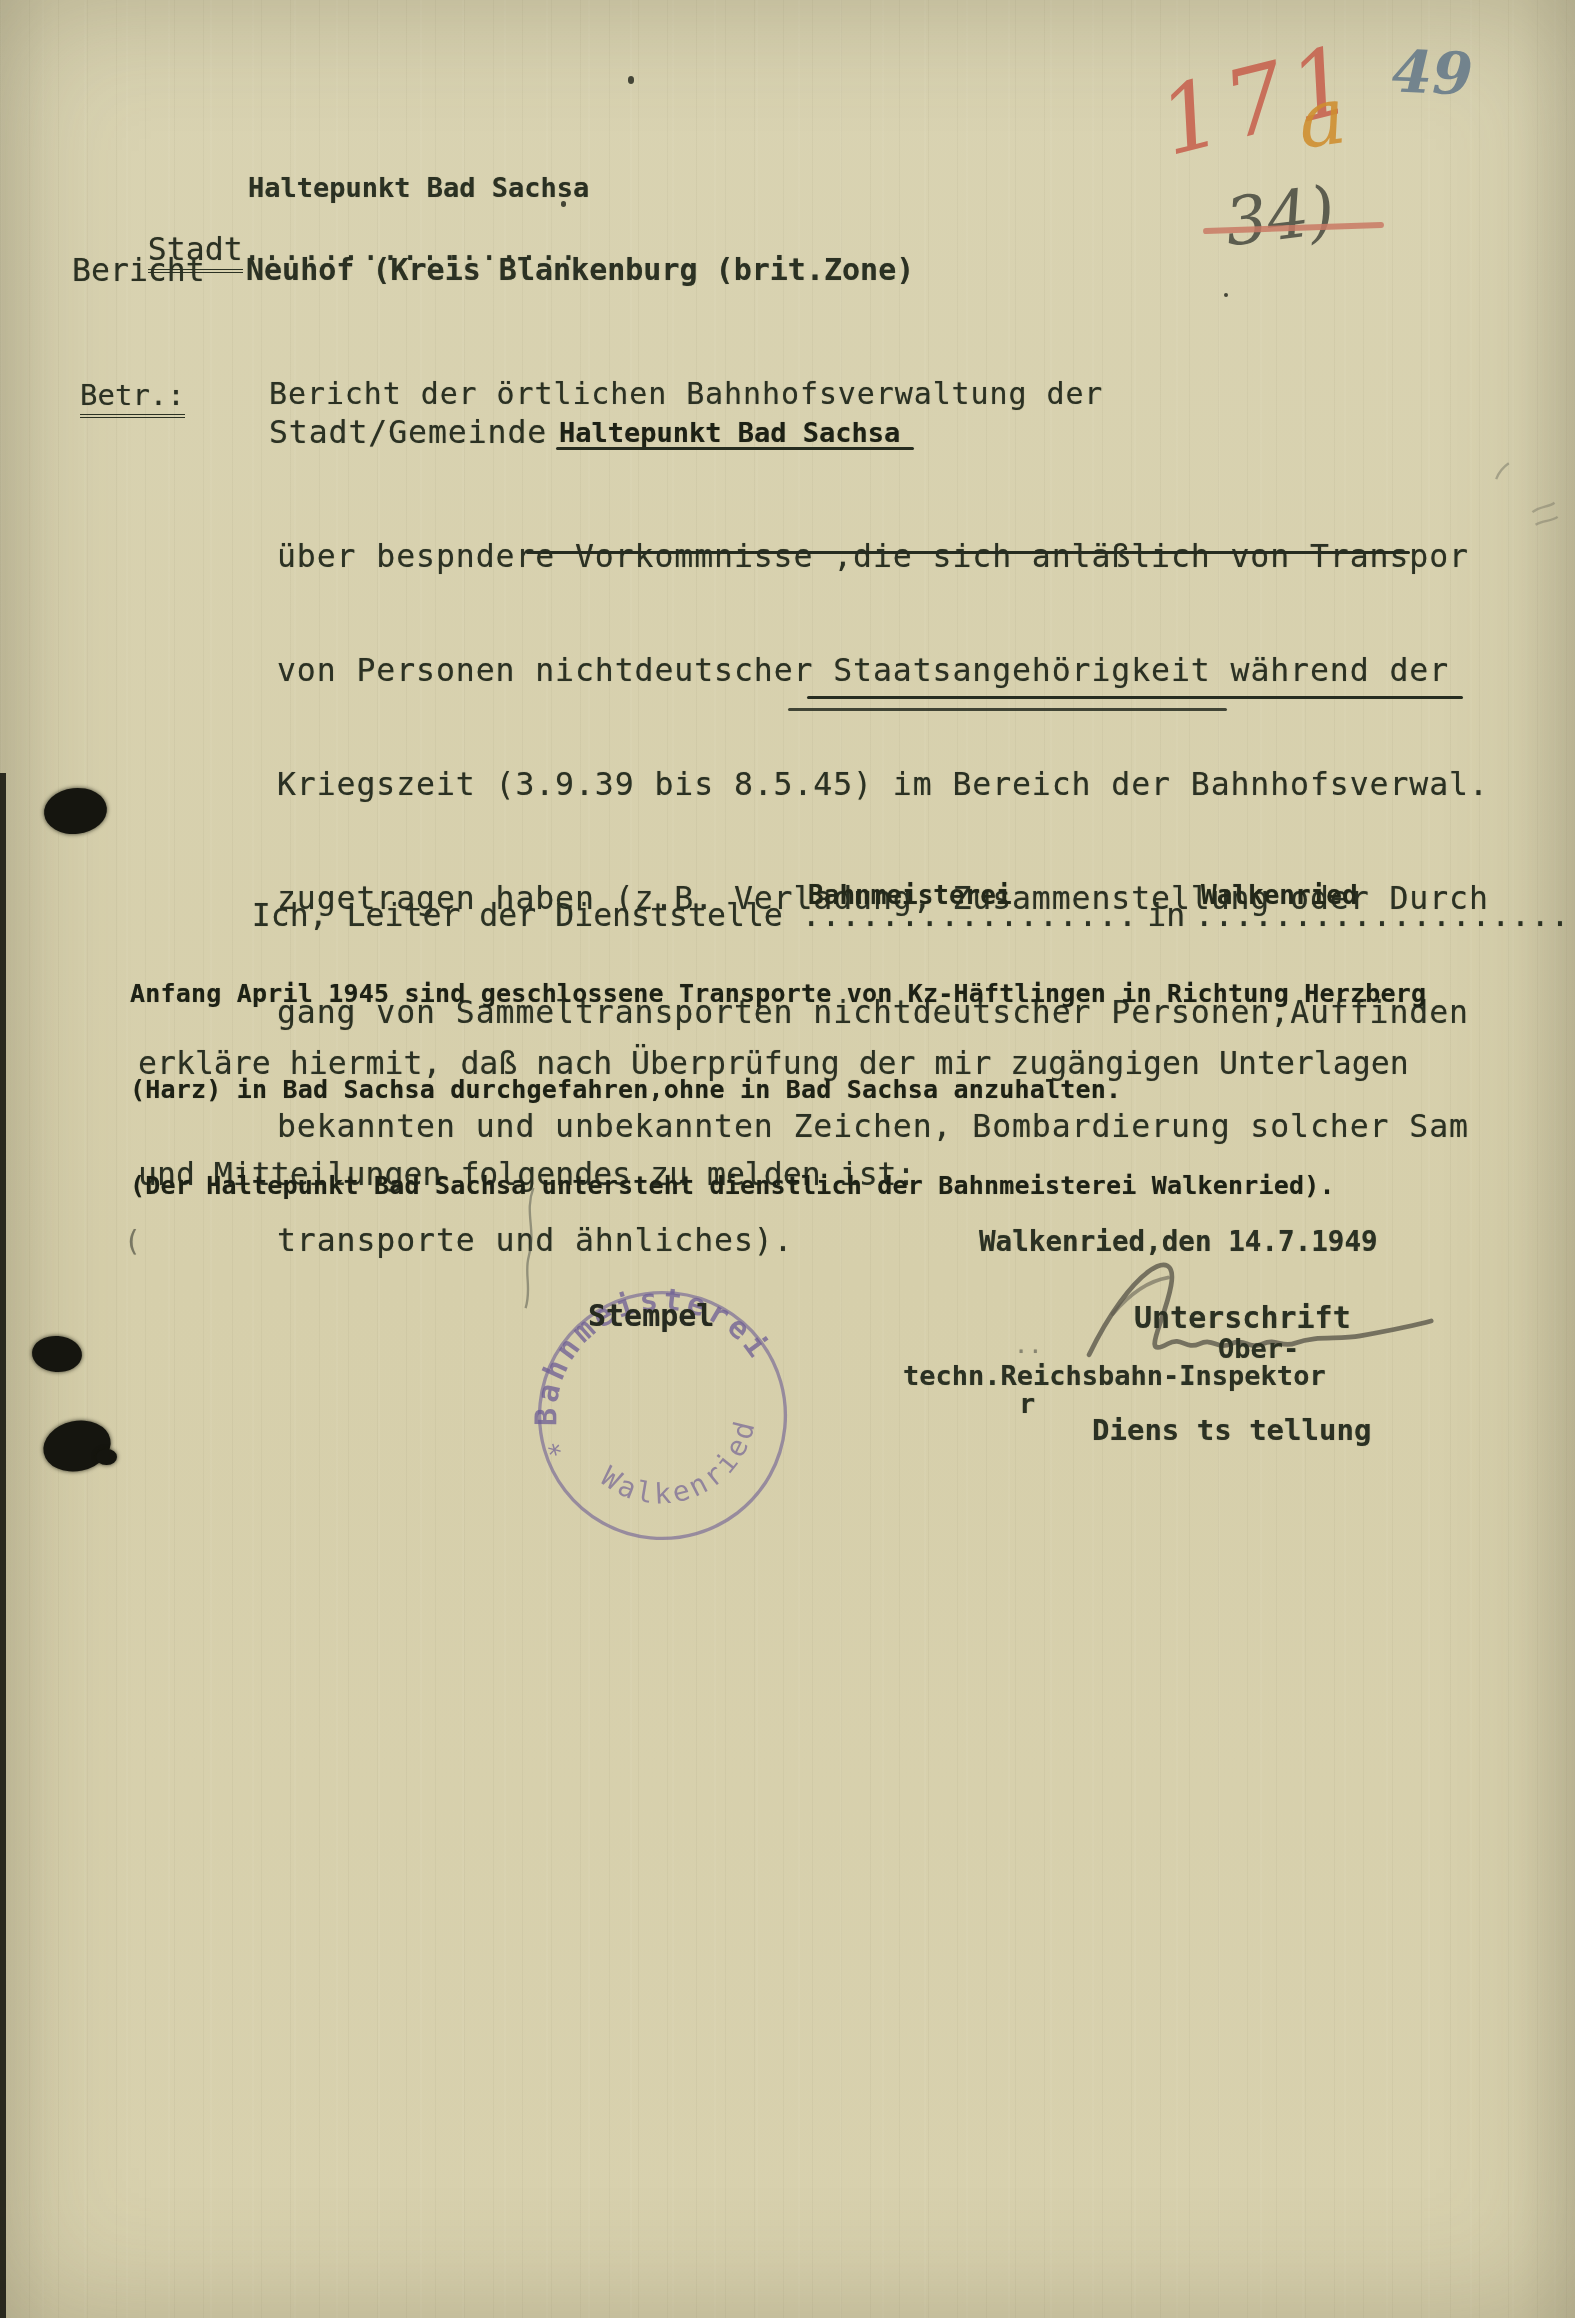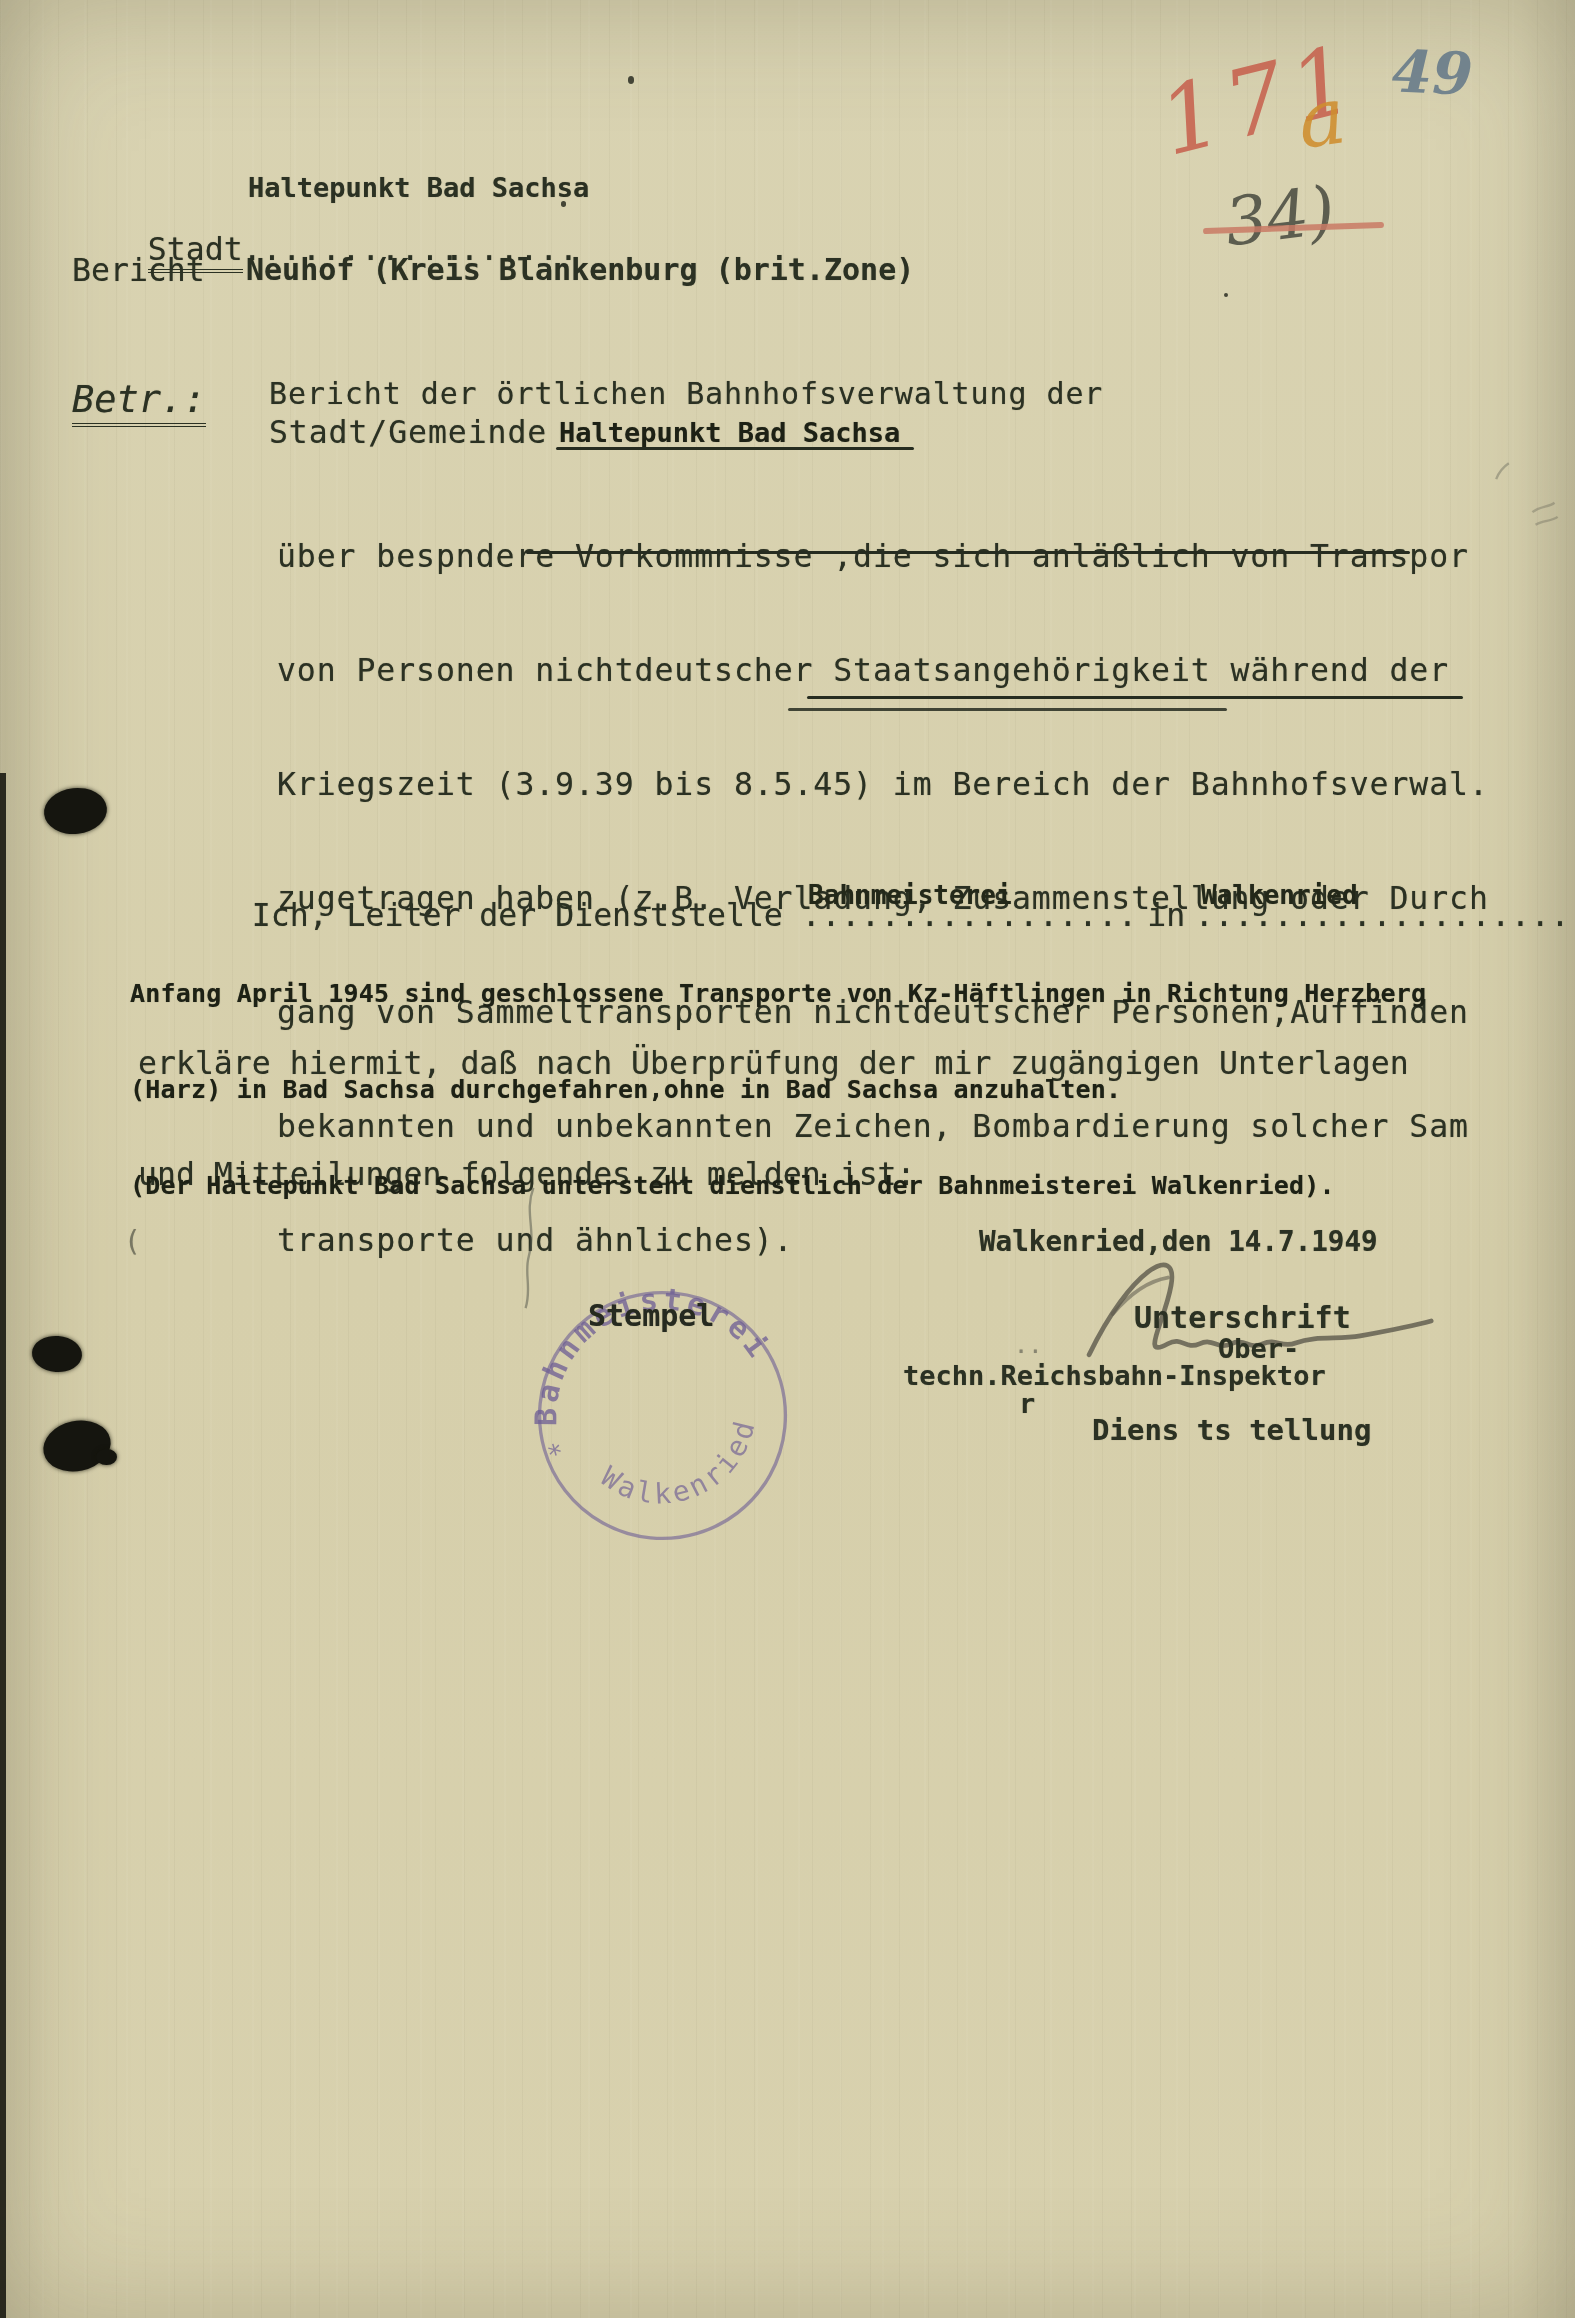--- a/index.html
+++ b/index.html
@@ -48,21 +48,21 @@
   <div class="t hand" style="left:1225px;top:178px;font-size:66px;color:#3e4037;opacity:.8;transform:rotate(-7deg);">34)</div>
   <div style="position:absolute;left:1203px;top:225px;width:181px;height:5.5px;background:#c97a65;opacity:.85;border-radius:3.2px;transform:rotate(-2deg);"></div>
 
   <div class="t bold" style="left:248px;top:172px;font-size:27px;">Haltepunkt Bad Sachsa</div>
   <div class="t" style="left:72px;top:195px;font-size:31.5px;">
     <span class="u-double">Stadt</span><span class="dots">.................</span>
   </div>
   <div class="t" style="left:72px;top:252px;font-size:31.5px;">Bericht</div>
   <div class="t bold" style="left:246px;top:252px;font-size:30px;">Neuhof (Kreis Blankenburg (brit.Zone)</div>
 
-  <div class="t u-double" style="left:72px;top:378px;font-size:37px;font-style:italic;">Betr.:</div>
+  <div class="t u-double" style="left:80px;top:378px;font-size:29px;">Betr.:</div>
   <div class="t" style="left:269px;top:376px;font-size:30px;letter-spacing:0.9px;">Bericht der örtlichen Bahnhofsverwaltung der</div>
   <div class="t" style="left:269px;top:414px;font-size:31.5px;letter-spacing:0.9px;">Stadt/Gemeinde</div>
   <div class="t bold dark" style="left:559px;top:417px;font-size:27px;">Haltepunkt Bad Sachsa</div>
   <div class="bar" style="left:556px;top:447px;width:358px;height:3.2px;"></div>
 
   <div class="t para" style="left:269px;top:461px;font-size:31.5px;line-height:38px;letter-spacing:0.9px;margin-left:8px;">
     <div>über bespndere Vorkommnisse ,die sich anläßlich von Transpor</div>
     <div><span>von Personen </span><span>nichtdeutscher Staatsangehörigkeit</span><span> während der</span></div>
     <div>Kriegszeit (3.9.39 bis 8.5.45) im Bereich der Bahnhofsverwal.</div>
     <div>zugetragen haben (z.B. Verladung, Zusammenstellung oder Durch</div>

